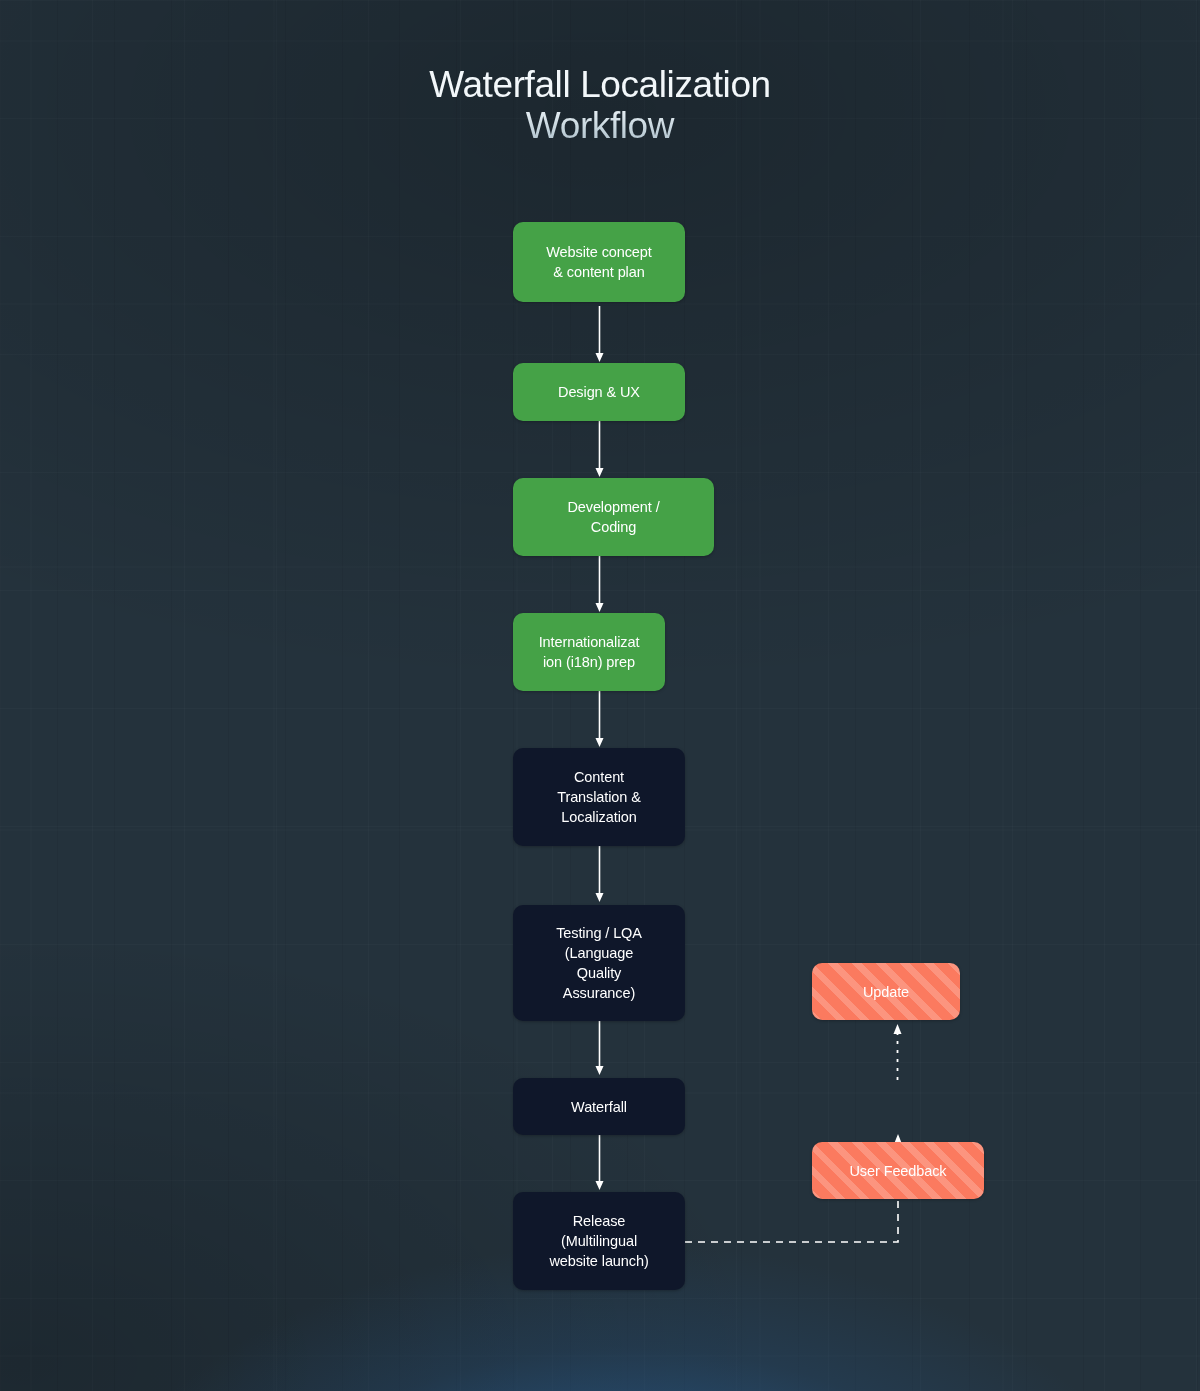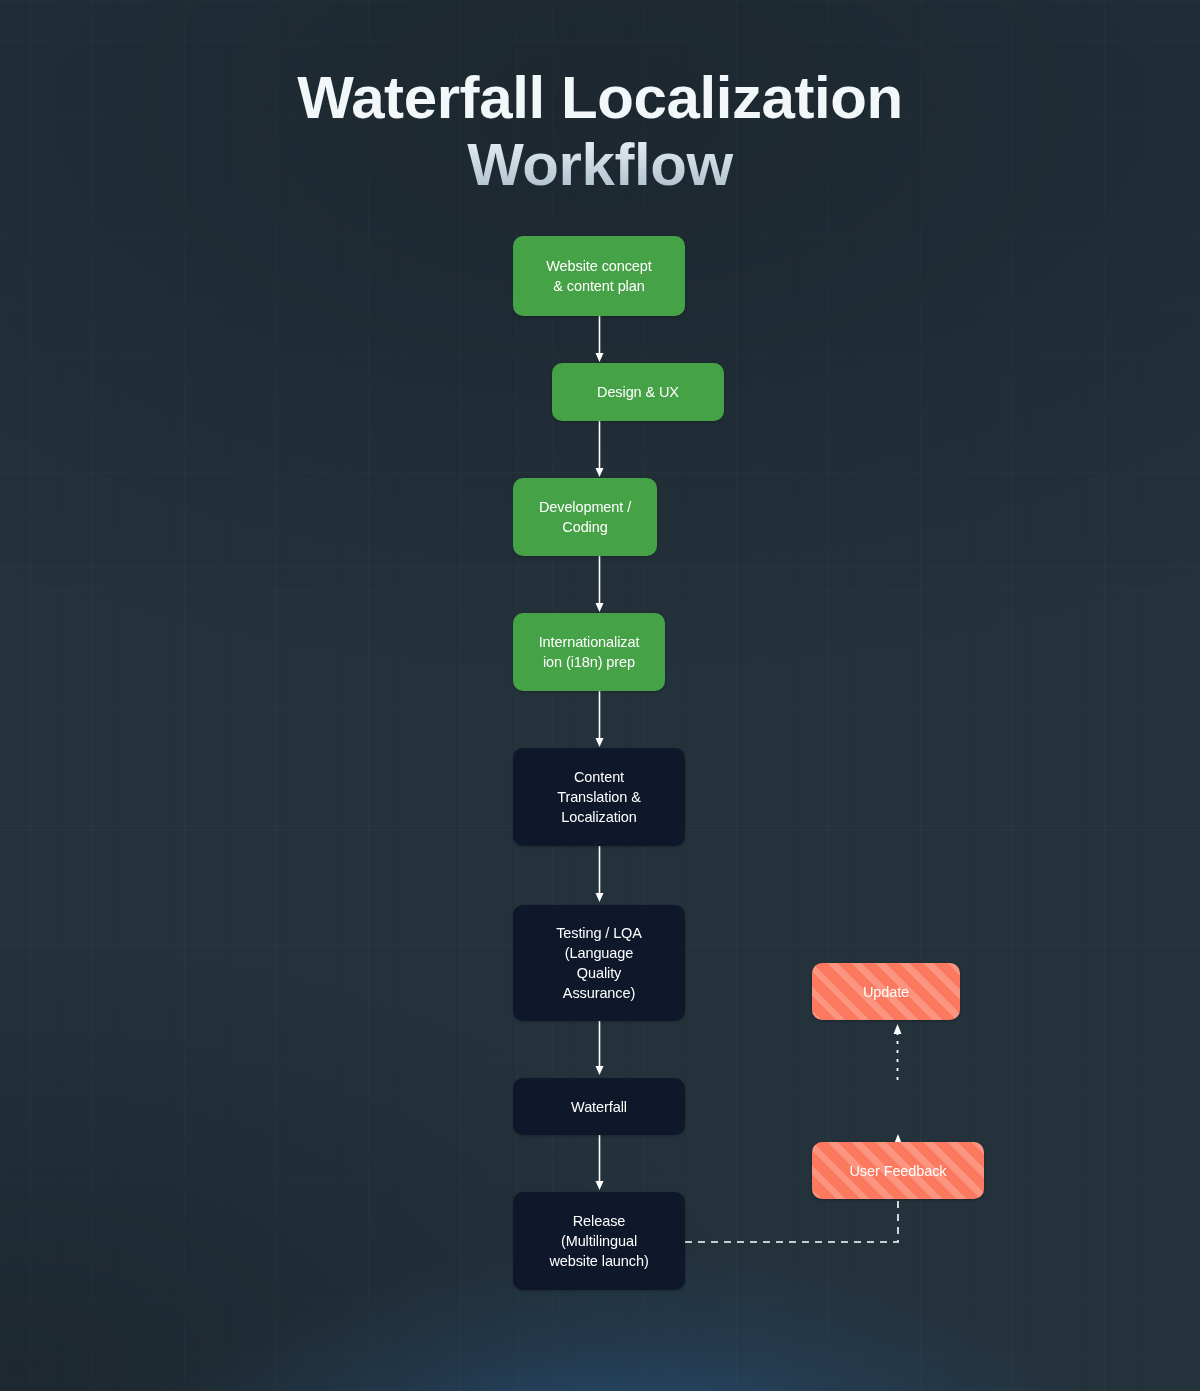--- a/index.html
+++ b/index.html
@@ -79,22 +79,22 @@
     position: absolute;
     left: 0;
     right: 0;
     top: 64px;
     text-align: center;
     line-height: 1.12;
     pointer-events: none;
   }
   .title-line {
     display: block;
-    font-size: 60px;
-    font-weight: 700;
+    font-size: 37px;
+    font-weight: 400;
     letter-spacing: -0.4px;
   }
   .title-line-1 { color: #f2f7fa; }
   .title-line-2 {
     background: linear-gradient(180deg, #eef4f8 0%, #c6d5dd 55%, #a9bbc6 100%);
     -webkit-background-clip: text;
     background-clip: text;
     color: transparent;
   }
 
@@ -214,30 +214,30 @@
     </svg>
   </div>
 
   <div class="connector" style="left:892px; top:1020px;">
     <svg width="12" height="62" viewBox="0 0 12 62">
       <line x1="5.5" y1="60" x2="5.5" y2="14" stroke="#ffffff" stroke-width="1.8" stroke-dasharray="3 6" stroke-linecap="butt"></line>
       <path d="M5.5 4 L1.5 14 L9.5 14 Z" fill="#ffffff"></path>
     </svg>
   </div>
 
-  <div class="node green" style="left:513px; top:236px; width:172px; height:80px;">
+  <div class="node green" style="left:513px; top:222px; width:172px; height:80px;">
     <span>Website concept
 &amp; content plan</span>
   </div>
 
-  <div class="node green" style="left:513px; top:363px; width:172px; height:58px;margin-left:39px;">
+  <div class="node green" style="left:513px; top:363px; width:172px; height:58px;">
     <span>Design &amp; UX</span>
   </div>
 
-  <div class="node green" style="left:513px; top:478px; width:144px; height:78px;">
+  <div class="node green" style="left:513px; top:478px; width:201px; height:78px;">
     <span>Development /
 Coding</span>
   </div>
 
   <div class="node green" style="left:513px; top:613px; width:152px; height:78px;">
     <span>Internationalizat
 ion (i18n) prep</span>
   </div>
 
   <div class="node blue" style="left:513px; top:748px; width:172px; height:98px;">

